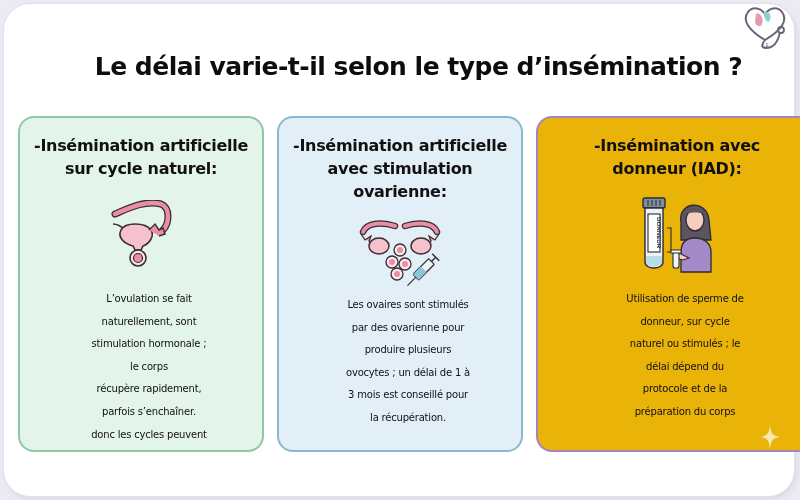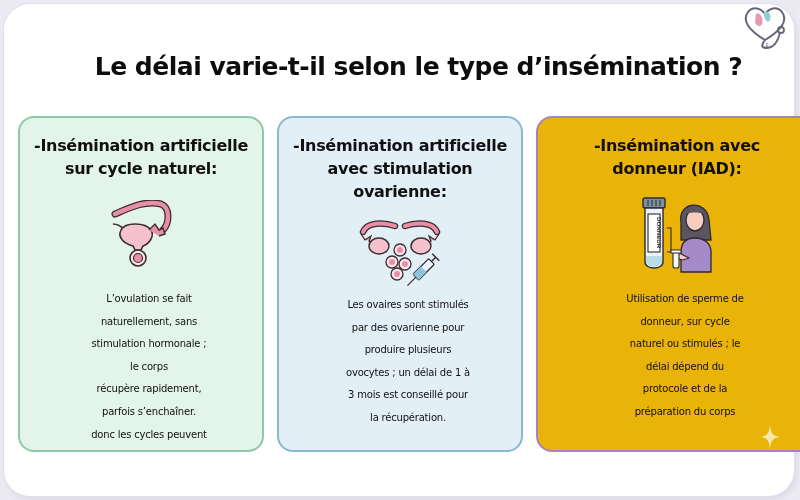--- a/index.html
+++ b/index.html
@@ -63,21 +63,21 @@
     <path d="M10 14 C24 8 40 0 56 4 C66 8 64 24 58 30" fill="none" stroke="#3a2c30" stroke-width="7" stroke-linecap="round"></path>
     <path d="M10 14 C24 8 40 0 56 4 C66 8 64 24 58 30" fill="none" stroke="#e88fa6" stroke-width="4.5" stroke-linecap="round"></path>
     <path d="M8 24 C14 24 18 28 20 30" fill="none" stroke="#3a2c30" stroke-width="1.6"></path>
     <path d="M16 30 C20 22 40 22 46 30 C50 36 44 44 38 46 L36 50 L30 50 L28 46 C20 44 12 38 16 30 Z" fill="#f4c1cd" stroke="#3a2c30" stroke-width="1.6"></path>
     <path d="M44 30 L50 24 L54 30 L58 28 L60 34 L54 36" fill="#e88fa6" stroke="#3a2c30" stroke-width="1.4"></path>
     <circle cx="33" cy="58" r="8" fill="#fbe7ec" stroke="#3a2c30" stroke-width="1.6"></circle>
     <circle cx="33" cy="58" r="4.5" fill="#e88fa6" stroke="#3a2c30" stroke-width="1.2"></circle>
   </svg>
   <div class="card-body" style="top:170px;">
     <div>L’ovulation se fait</div>
-    <div>naturellement, sans</div>
+    <div>naturellement, sont</div>
     <div>stimulation hormonale ;</div>
     <div>le corps</div>
     <div>récupère rapidement,</div>
     <div>parfois s’enchaîner.</div>
     <div>donc les cycles peuvent</div>
   </div>
 </div>
 
 <div class="card blue">
   <div class="card-title">

